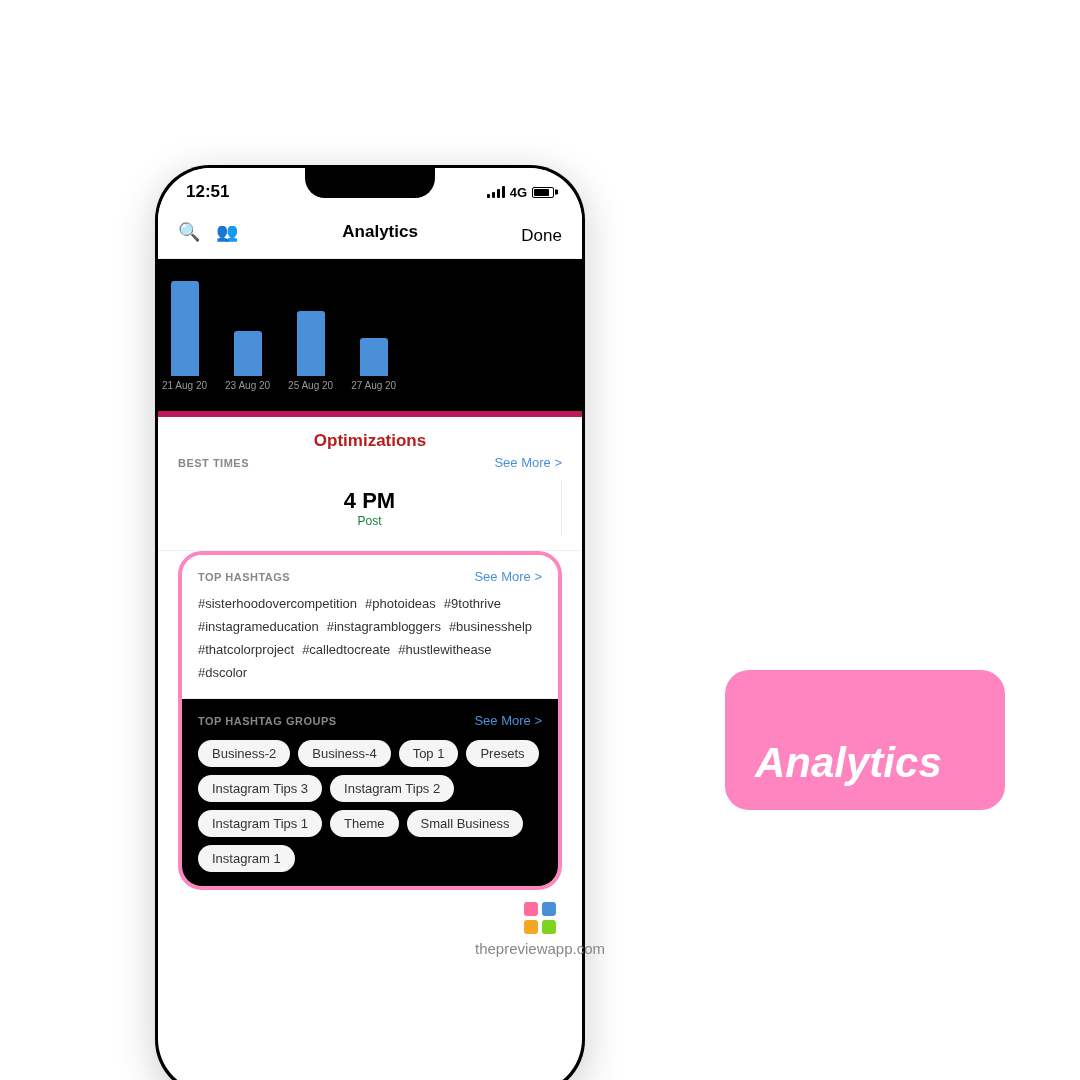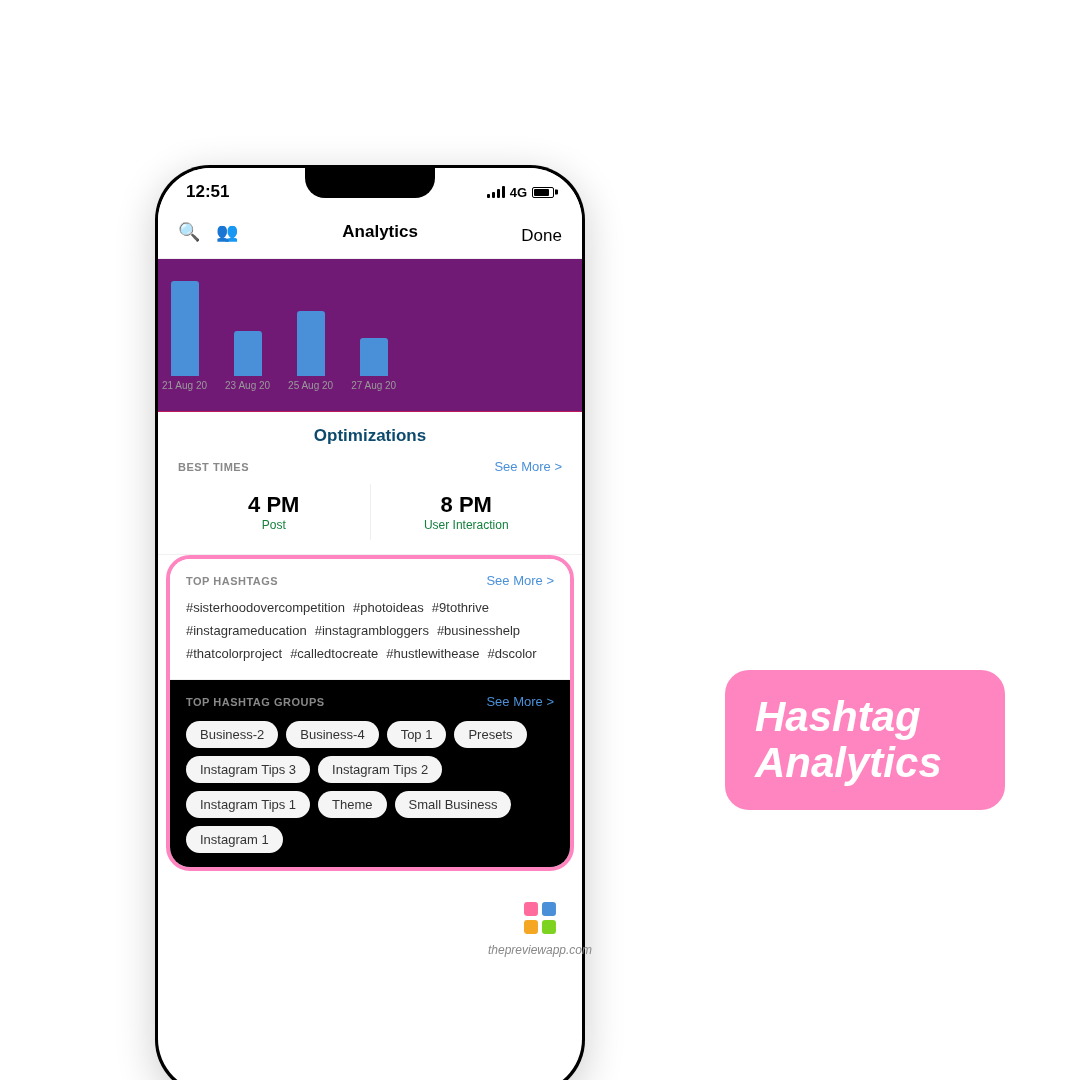--- a/index.html
+++ b/index.html
@@ -107,23 +107,23 @@
 
     .header-done {
       font-size: 17px;
       color: #000;
       font-weight: 400;
       margin-top: 8px;
     }
 
     
     .chart-area {
-      background: #701a75;
+      background: #000000;
       padding: 16px 4px;
-      border-bottom: 1px solid #be185d;
+      border-bottom: 6px solid #be185d;
     }
 
     .chart-bars {
       display: flex;
       align-items: flex-end;
       height: 120px;
       gap: 18px;
       padding-bottom: 4px;
     }
 
@@ -150,22 +150,22 @@
     .optimizations-section {
       background: #fff;
       padding: 14px 20px;
       border-bottom: 1px solid #f0f0f0;
     }
 
     .optimizations-title {
       font-size: 17px;
       font-weight: 700;
       text-align: center;
-      color: #0c4a6e;
-      margin-bottom: 13px;
+      color: #b91c1c;
+      margin-bottom: 4px;
     }
 
     .best-times-header {
       display: flex;
       justify-content: space-between;
       align-items: center;
       margin-bottom: 10px;
     }
 
     .best-times-label {
@@ -202,21 +202,21 @@
 
     .time-desc {
       font-size: 12px;
       color: #15803d;
     }
 
     
     .pink-highlight {
       border: 4px solid #FF85C0;
       border-radius: 24px;
-      margin: 0 8px;
+      margin: 0 20px;
       background: #fff;
       overflow: hidden;
     }
 
     
     .hashtags-section {
       background: #fff;
       padding: 14px 16px;
     }
 
@@ -299,23 +299,22 @@
     .brand-logo {
       width: 32px;
       height: 32px;
       margin: 0 auto 6px;
       display: flex;
       align-items: center;
       justify-content: center;
     }
 
     .brand-url {
-      font-size: 12px;
+      font-size: 15px;
       color: #888;
-      font-style: italic;
     }
 
     
     .icon-search {
       font-size: 18px;
       color: #000;
     }
 
     .icon-users {
       font-size: 18px;
@@ -423,24 +422,20 @@
       <div class="optimizations-section">
         <div class="optimizations-title">Optimizations</div>
         <div class="best-times-header">
           <span class="best-times-label">BEST TIMES</span>
           <span class="see-more">See More &gt;</span>
         </div>
         <div class="times-row">
           <div class="time-item">
             <div class="time-value">4 PM</div>
             <div class="time-desc">Post</div>
-          </div>
-          <div class="time-item">
-            <div class="time-value">8 PM</div>
-            <div class="time-desc">User Interaction</div>
           </div>
         </div>
       </div>
 
       <div class="pink-highlight">
 
         <div class="hashtags-section">
           <div class="section-header">
             <span class="section-label">TOP HASHTAGS</span>
             <span class="see-more">See More &gt;</span>
@@ -477,21 +472,21 @@
             <span class="group-chip">Instagram 1</span>
           </div>
         </div>
       </div>
 
     </div>
   </div>
 
   <div class="hashtag-badge">
     <div class="hashtag-badge-text">
-      <span>Hashtag</span><br>
+      <br>
       <span>Analytics</span>
     </div>
   </div>
 
   <div class="branding">
     <div class="brand-logo">
 
       <svg width="32" height="32" viewBox="0 0 32 32">
         <rect x="0" y="0" width="14" height="14" rx="3" fill="#FF6B9D"></rect>
         <rect x="18" y="0" width="14" height="14" rx="3" fill="#4A90D9"></rect>

